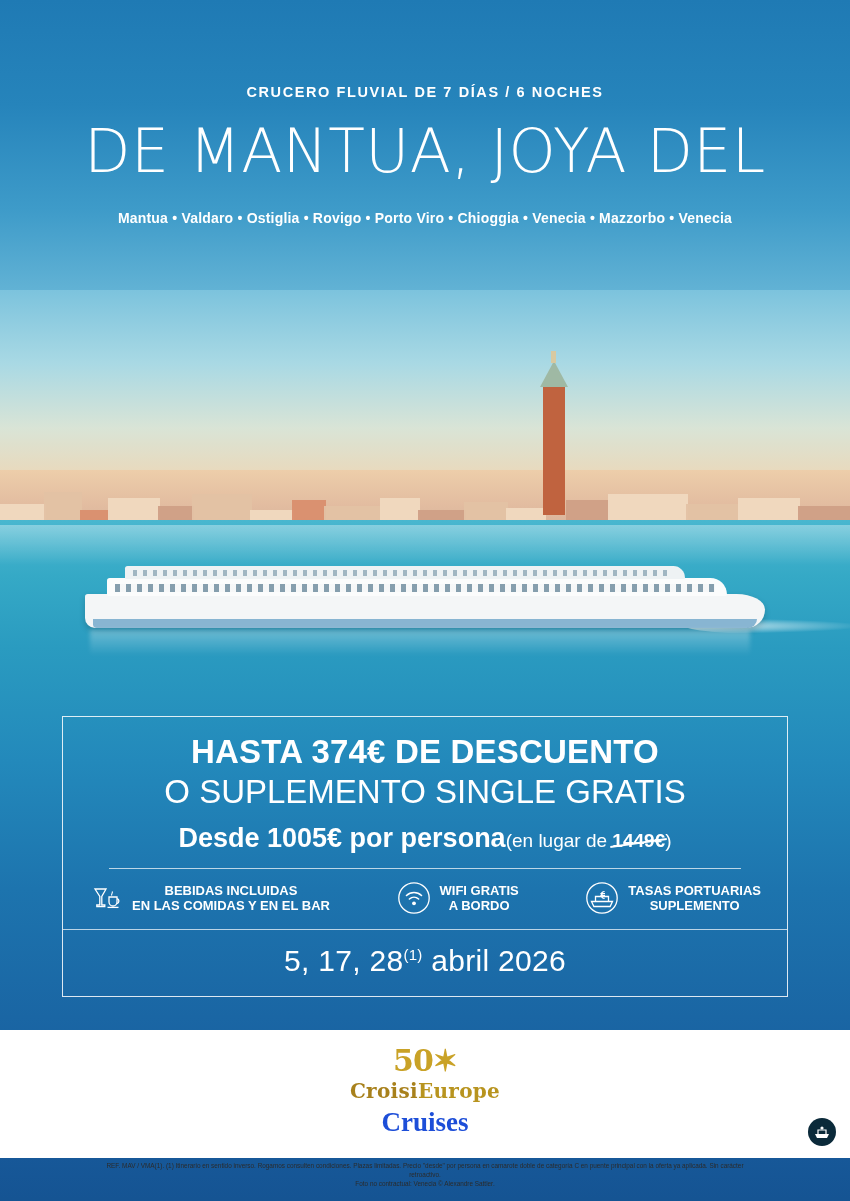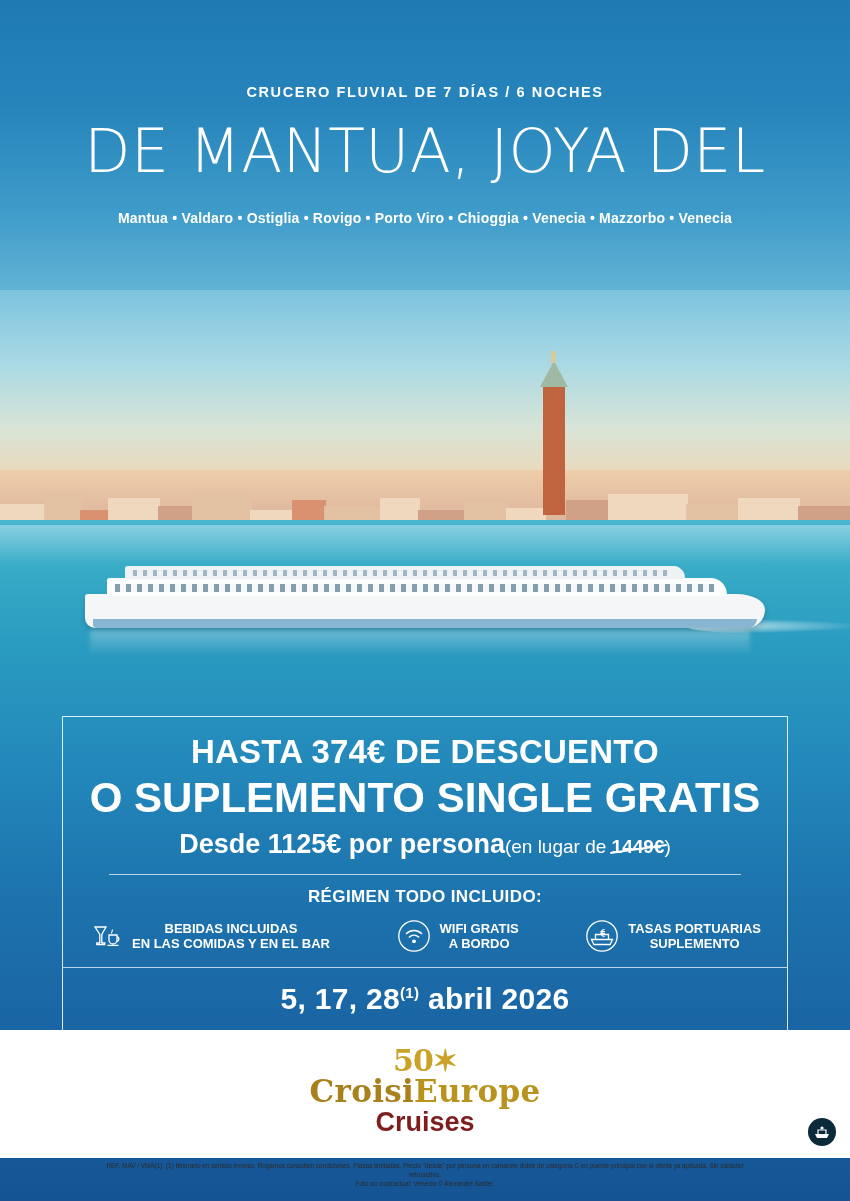--- a/index.html
+++ b/index.html
@@ -165,24 +165,24 @@
     box-sizing: border-box;
     padding: 16px 0 0 0;
   }
   .offer-h1 {
     font-size: 33px;
     line-height: 38px;
     font-weight: bold;
     letter-spacing: .2px;
   }
   .offer-h2 {
-    margin-top: 8px;
-    font-size: 42px;
+    margin-top: 2px;
+    font-size: 33px;
     line-height: 38px;
-    font-weight: bold;
+    font-weight: normal;
   }
   .offer-price {
     margin-top: 12px;
     font-size: 27px;
     font-weight: bold;
   }
   .offer-price .old {
     font-size: 19px;
     font-weight: normal;
     position: relative;
@@ -228,21 +228,21 @@
     font-weight: bold;
   }
   .perk-ico { width: 34px; height: 34px; flex: 0 0 34px; }
   .rule2 {
     width: 100%; height: 1px;
     background: rgba(255,255,255,.7);
   }
   .dates {
     padding: 14px 0 18px 0;
     font-size: 30px;
-    font-weight: bold;
+    font-weight: normal;
     letter-spacing: .3px;
   }
   .dates sup { font-size: 15px; }
 
   
   .footer {
     position: absolute;
     left: 0; top: 1030px;
     width: 850px; height: 128px;
     background: #ffffff;
@@ -252,32 +252,32 @@
   .logo-50 {
     font-family: "DejaVu Serif", serif;
     font-size: 30px;
     color: #c9a227;
     font-weight: bold;
     letter-spacing: -1px;
     line-height: 26px;
   }
   .logo-name {
     font-family: "DejaVu Serif", serif;
-    font-size: 31px;
+    font-size: 20px;
     line-height: 34px;
     color: #b8941f;
     font-weight: bold;
     letter-spacing: .3px;
   }
   .logo-name .c1 { color:#a8811c; }
   .logo-sub {
-    font-family: Liberation Sans, sans-serif;
+    font-family: Liberation Serif, serif;
     font-size: 27px;
     line-height: 28px;
-    color: #7f1d1d;
+    color: #1d4ed8;
     font-weight: bold;
   }
   .legal {
     position:absolute; left:0; top:131px; width:850px;
     font-size: 6.4px;
     line-height: 9px;
     color: #2b2b2b;
     padding: 0 90px;
     box-sizing: border-box;
   }
@@ -339,26 +339,25 @@
     <div class="title">
       <span class="ln">DE MANTUA, JOYA DEL</span>
     </div>
     <div class="routes">Mantua • Valdaro • Ostiglia • Rovigo • Porto Viro • Chioggia • Venecia • Mazzorbo • Venecia</div>
   </div>
 
   <div class="offer">
     <div class="offer-h1">HASTA 374€ DE DESCUENTO</div>
     <div class="offer-h2">O SUPLEMENTO SINGLE GRATIS</div>
     <div class="offer-price">
-      <span>Desde 1125€ por persona</span><span class="old"><span>(en lugar de </span><span class="strike">1449€</span><span>)</span></span>
+      <span>Desde 1005€ por persona</span><span class="old"><span>(en lugar de </span><span class="strike">1449€</span><span>)</span></span>
     </div>
 
     <div class="rule"></div>
 
-    <div class="regimen">RÉGIMEN TODO INCLUIDO:</div>
 
     <div class="perks">
 
       <div class="perk">
         <span class="perk-ico">
           <svg width="34" height="34" viewBox="0 0 34 34">
             <path d="M6 8 h11 l-4.2 7.5 V24 h3 v1.6 H7.8 V24 h3 v-8.5 Z" fill="none" stroke="#ffffff" stroke-width="1.3"></path>
             <path d="M20 16 h8 v5 a4 4 0 0 1 -4 4 h0 a4 4 0 0 1 -4 -4 Z" fill="none" stroke="#ffffff" stroke-width="1.3"></path>
             <path d="M28 17.5 a2.6 2.6 0 0 1 0 5" fill="none" stroke="#ffffff" stroke-width="1.3"></path>
             <path d="M18.5 26.4 h11" stroke="#ffffff" stroke-width="1.3" fill="none"></path>

